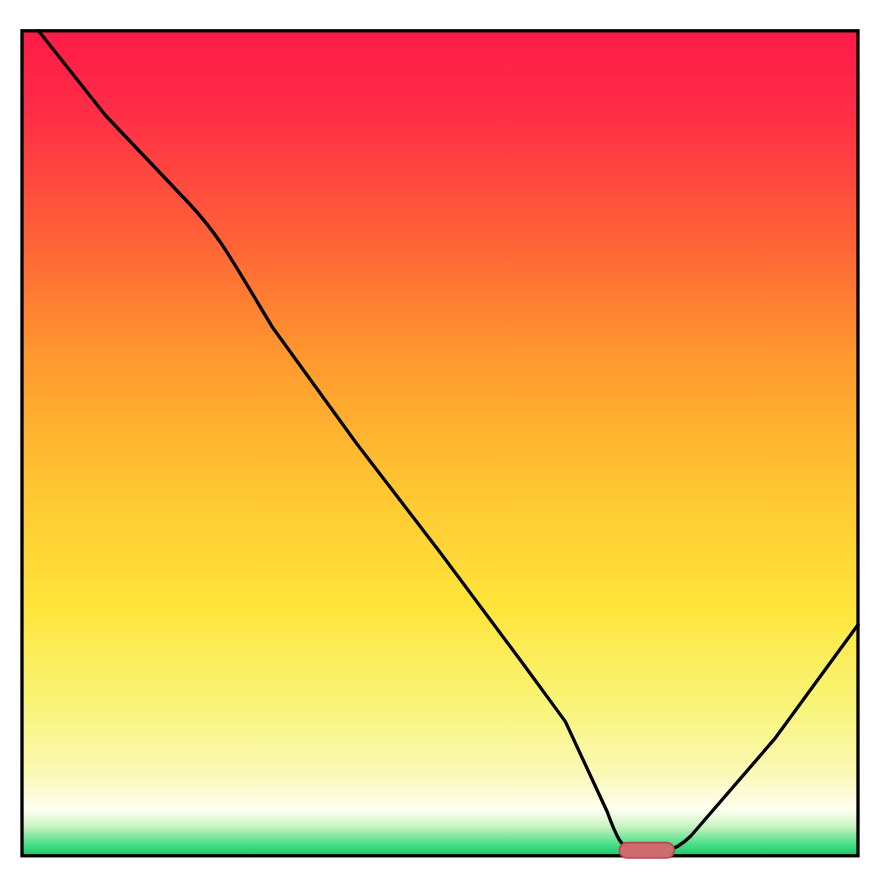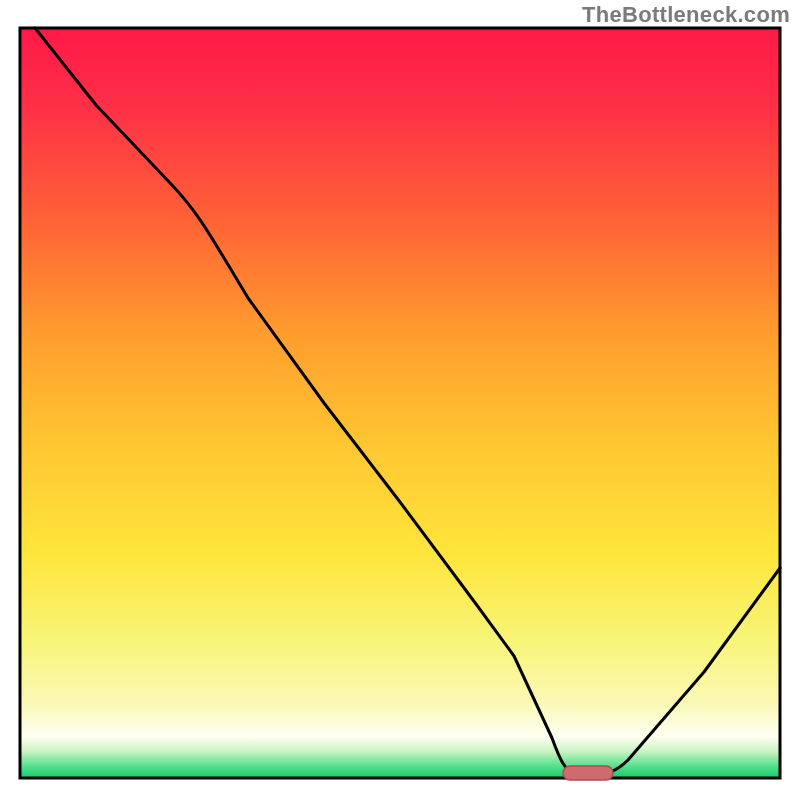--- a/index.html
+++ b/index.html
@@ -4,21 +4,20 @@
 <style>
 html,body{margin:0;padding:0;width:800px;height:800px;background:#fff;font-family:Arial,Helvetica,sans-serif}
 .wrap{position:relative;width:800px;height:800px}
 .watermark{position:absolute;top:2px;right:10px;font-size:22px;font-weight:600;color:#7a7a7a;letter-spacing:0.3px}
 svg{display:block}
 </style>
 </head>
 <body>
 
 <div class="wrap">
-  <div class="watermark">TheBottleneck.com</div>
 
   <svg width="800" height="800" viewBox="0 0 800 800">
     <defs>
       <linearGradient id="bg" x1="0" y1="0" x2="0" y2="1">
         <stop offset="0" stop-color="#ff1a47"></stop>
         <stop offset="0.10" stop-color="#ff2e47"></stop>
         <stop offset="0.25" stop-color="#ff6037"></stop>
         <stop offset="0.40" stop-color="#ff9a2e"></stop>
         <stop offset="0.55" stop-color="#ffc531"></stop>
         <stop offset="0.70" stop-color="#ffe53b"></stop>

